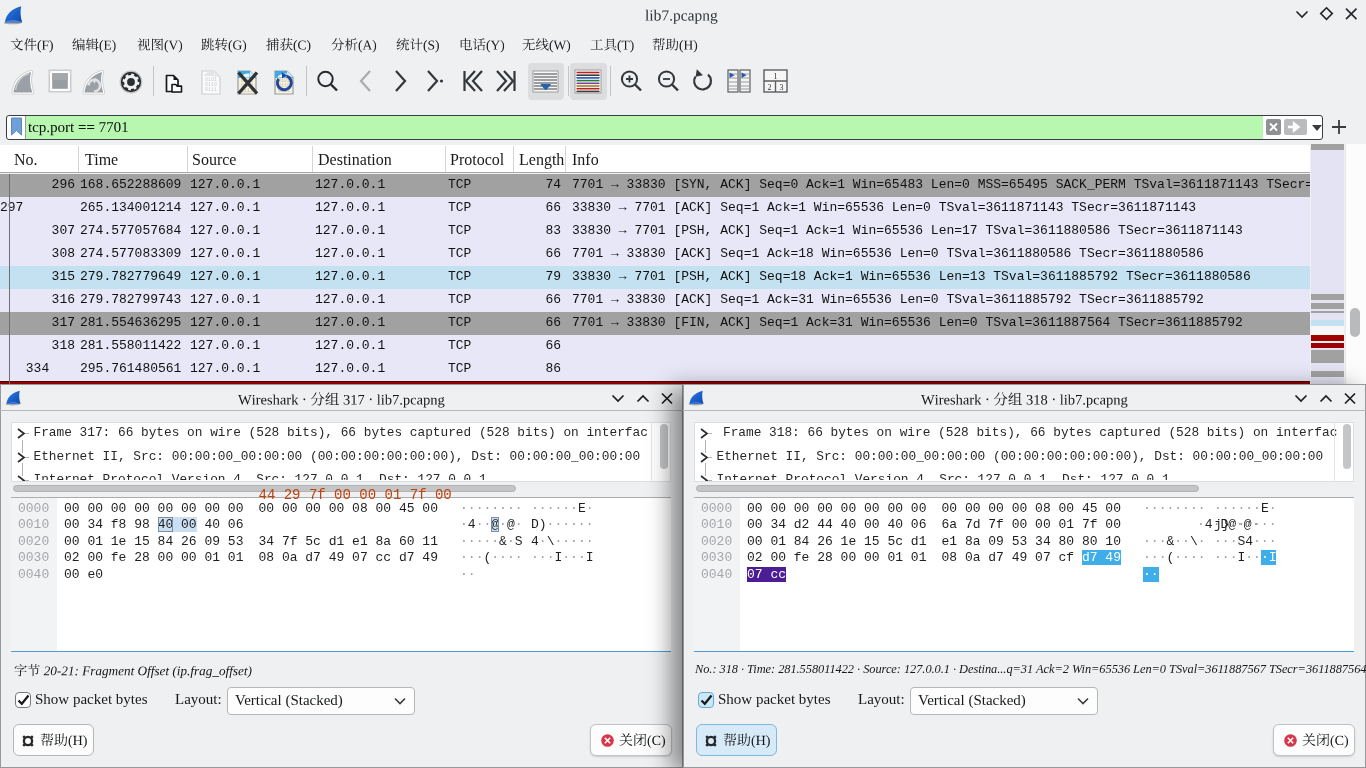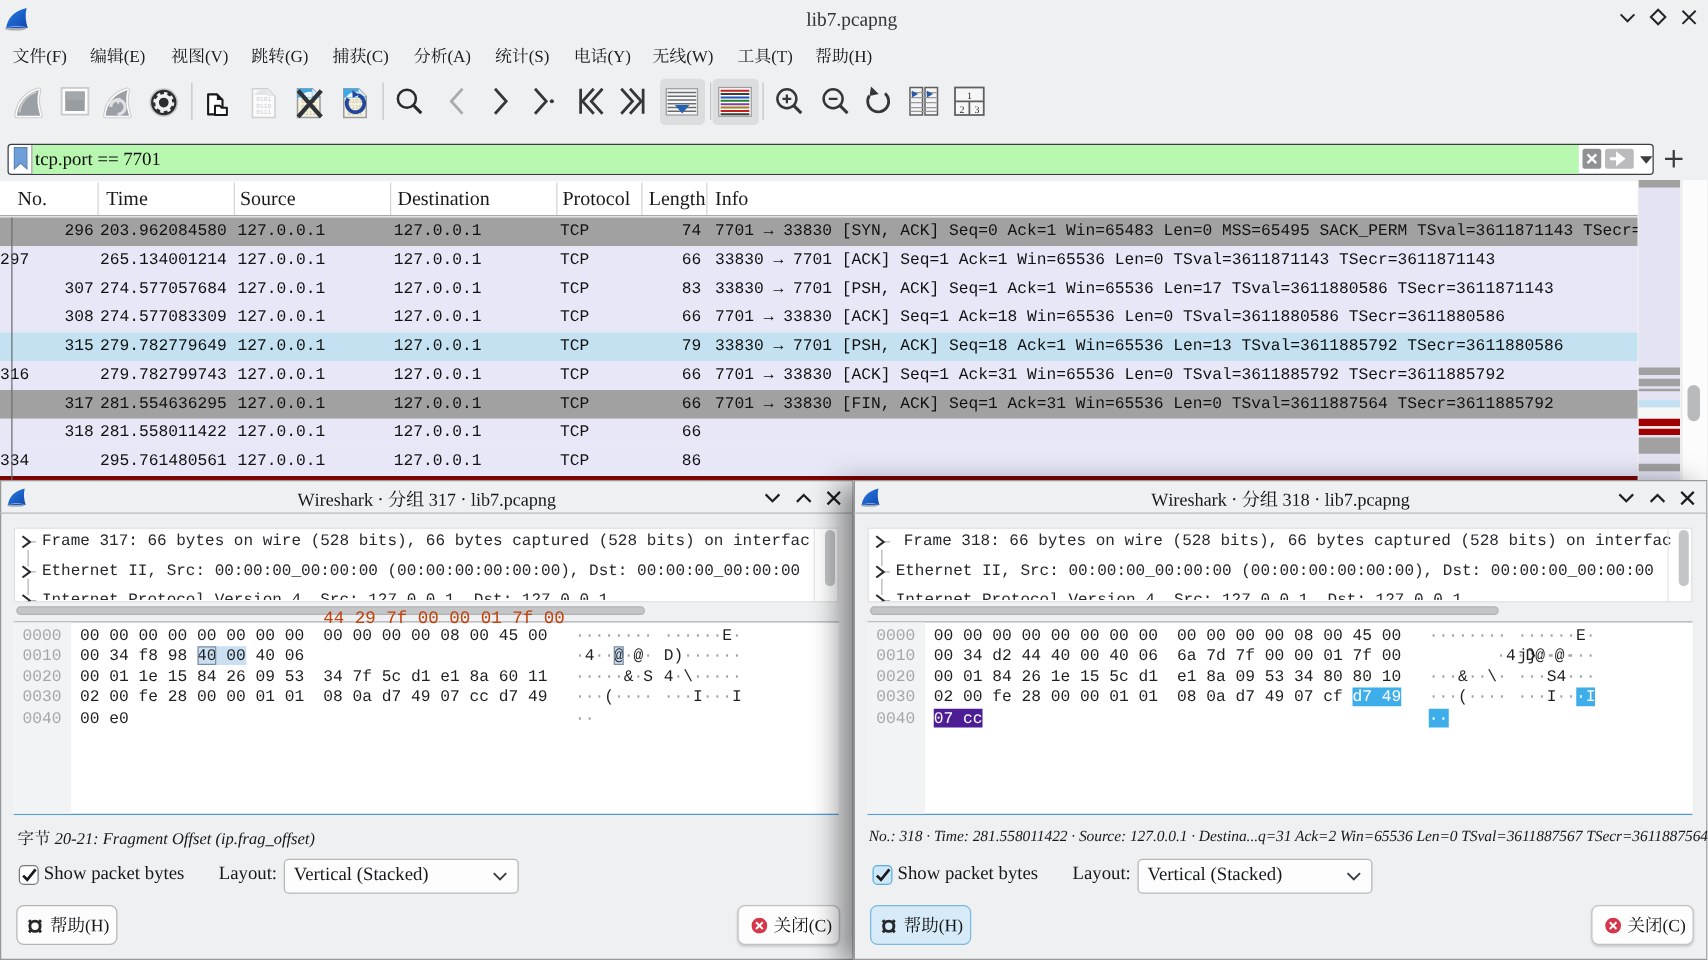--- a/index.html
+++ b/index.html
@@ -241,21 +241,21 @@
 <div class="abs" style="left:565px;top:146px;width:1px;height:26px;background:#d4d5d6"></div>
 <div class="abs" style="left:14px;top:150.5px;font-size:16px;color:#1a1a1a">No.</div>
 <div class="abs" style="left:85px;top:150.5px;font-size:16px;color:#1a1a1a">Time</div>
 <div class="abs" style="left:192px;top:150.5px;font-size:16px;color:#1a1a1a">Source</div>
 <div class="abs" style="left:318px;top:150.5px;font-size:16px;color:#1a1a1a">Destination</div>
 <div class="abs" style="left:450px;top:150.5px;font-size:16px;color:#1a1a1a">Protocol</div>
 <div class="abs" style="left:519px;top:150.5px;font-size:16px;color:#1a1a1a">Length</div>
 <div class="abs" style="left:572px;top:150.5px;font-size:16px;color:#1a1a1a">Info</div>
 <div class="abs mono" style="left:0;top:173.5px;width:1310px;height:23px;background:#a1a1a1;font-size:13px;color:#111;overflow:hidden">
     <span class="abs" style="left:0;top:3px;width:75px;text-align:right">296</span>
-    <span class="abs" style="left:80px;top:3px">203.962084580</span>
+    <span class="abs" style="left:80px;top:3px">168.652288609</span>
     <span class="abs" style="left:190px;top:3px">127.0.0.1</span>
     <span class="abs" style="left:315px;top:3px">127.0.0.1</span>
     <span class="abs" style="left:448px;top:3px">TCP</span>
     <span class="abs" style="left:500px;top:3px;width:61px;text-align:right">74</span>
     <span class="abs" style="left:572px;top:3px;white-space:pre">7701 → 33830 [SYN, ACK] Seq=0 Ack=1 Win=65483 Len=0 MSS=65495 SACK_PERM TSval=3611871143 TSecr=</span>
   </div>
 <div class="abs mono" style="left:0;top:196.5px;width:1310px;height:23px;background:#e8e7f8;font-size:13px;color:#111;overflow:hidden">
     <span class="abs" style="left:0;top:3px;width:75px;">297</span>
     <span class="abs" style="left:80px;top:3px">265.134001214</span>
     <span class="abs" style="left:190px;top:3px">127.0.0.1</span>
@@ -285,21 +285,21 @@
 <div class="abs mono" style="left:0;top:265.5px;width:1310px;height:23px;background:#c3e1f0;font-size:13px;color:#111;overflow:hidden">
     <span class="abs" style="left:0;top:3px;width:75px;text-align:right">315</span>
     <span class="abs" style="left:80px;top:3px">279.782779649</span>
     <span class="abs" style="left:190px;top:3px">127.0.0.1</span>
     <span class="abs" style="left:315px;top:3px">127.0.0.1</span>
     <span class="abs" style="left:448px;top:3px">TCP</span>
     <span class="abs" style="left:500px;top:3px;width:61px;text-align:right">79</span>
     <span class="abs" style="left:572px;top:3px;white-space:pre">33830 → 7701 [PSH, ACK] Seq=18 Ack=1 Win=65536 Len=13 TSval=3611885792 TSecr=3611880586</span>
   </div>
 <div class="abs mono" style="left:0;top:288.5px;width:1310px;height:23px;background:#e8e7f8;font-size:13px;color:#111;overflow:hidden">
-    <span class="abs" style="left:0;top:3px;width:75px;text-align:left">316</span>
+    <span class="abs" style="left:0;top:3px;width:75px;text-align:right">316</span>
     <span class="abs" style="left:80px;top:3px">279.782799743</span>
     <span class="abs" style="left:190px;top:3px">127.0.0.1</span>
     <span class="abs" style="left:315px;top:3px">127.0.0.1</span>
     <span class="abs" style="left:448px;top:3px">TCP</span>
     <span class="abs" style="left:500px;top:3px;width:61px;text-align:right">66</span>
     <span class="abs" style="left:572px;top:3px;white-space:pre">7701 → 33830 [ACK] Seq=1 Ack=31 Win=65536 Len=0 TSval=3611885792 TSecr=3611885792</span>
   </div>
 <div class="abs mono" style="left:0;top:311.5px;width:1310px;height:23px;background:#a1a1a1;font-size:13px;color:#111;overflow:hidden">
     <span class="abs" style="left:0;top:3px;width:75px;text-align:right">317</span>
     <span class="abs" style="left:80px;top:3px">281.554636295</span>
@@ -311,21 +311,21 @@
   </div>
 <div class="abs mono" style="left:0;top:334.5px;width:1310px;height:23px;background:#e8e7f8;font-size:13px;color:#111;overflow:hidden">
     <span class="abs" style="left:0;top:3px;width:75px;text-align:right">318</span>
     <span class="abs" style="left:80px;top:3px">281.558011422</span>
     <span class="abs" style="left:190px;top:3px">127.0.0.1</span>
     <span class="abs" style="left:315px;top:3px">127.0.0.1</span>
     <span class="abs" style="left:448px;top:3px">TCP</span>
     <span class="abs" style="left:500px;top:3px;width:61px;text-align:right">66</span>
   </div>
 <div class="abs mono" style="left:0;top:357.5px;width:1310px;height:23px;background:#e8e7f8;font-size:13px;color:#111;overflow:hidden">
-    <span class="abs" style="left:0;top:3px;width:75px;text-align:left">334</span>
+    <span class="abs" style="left:0;top:3px;width:75px;text-align:center">334</span>
     <span class="abs" style="left:80px;top:3px">295.761480561</span>
     <span class="abs" style="left:190px;top:3px">127.0.0.1</span>
     <span class="abs" style="left:315px;top:3px">127.0.0.1</span>
     <span class="abs" style="left:448px;top:3px">TCP</span>
     <span class="abs" style="left:500px;top:3px;width:61px;text-align:right">86</span>
   </div>
 <div class="abs" style="left:0;top:380.5px;width:1310px;height:3.5px;background:#8b0302;border-top:1px solid #5c0000"></div>
 <div class="abs" style="left:9px;top:173.5px;width:1px;height:210px;background:#6d6f71"></div>
 <div class="abs" style="left:1311px;top:144px;width:33px;height:240px;background:#e4e3f3"></div>
 <div class="abs" style="left:1311px;top:144px;width:33px;height:6px;background:#a1a1a1"></div>

